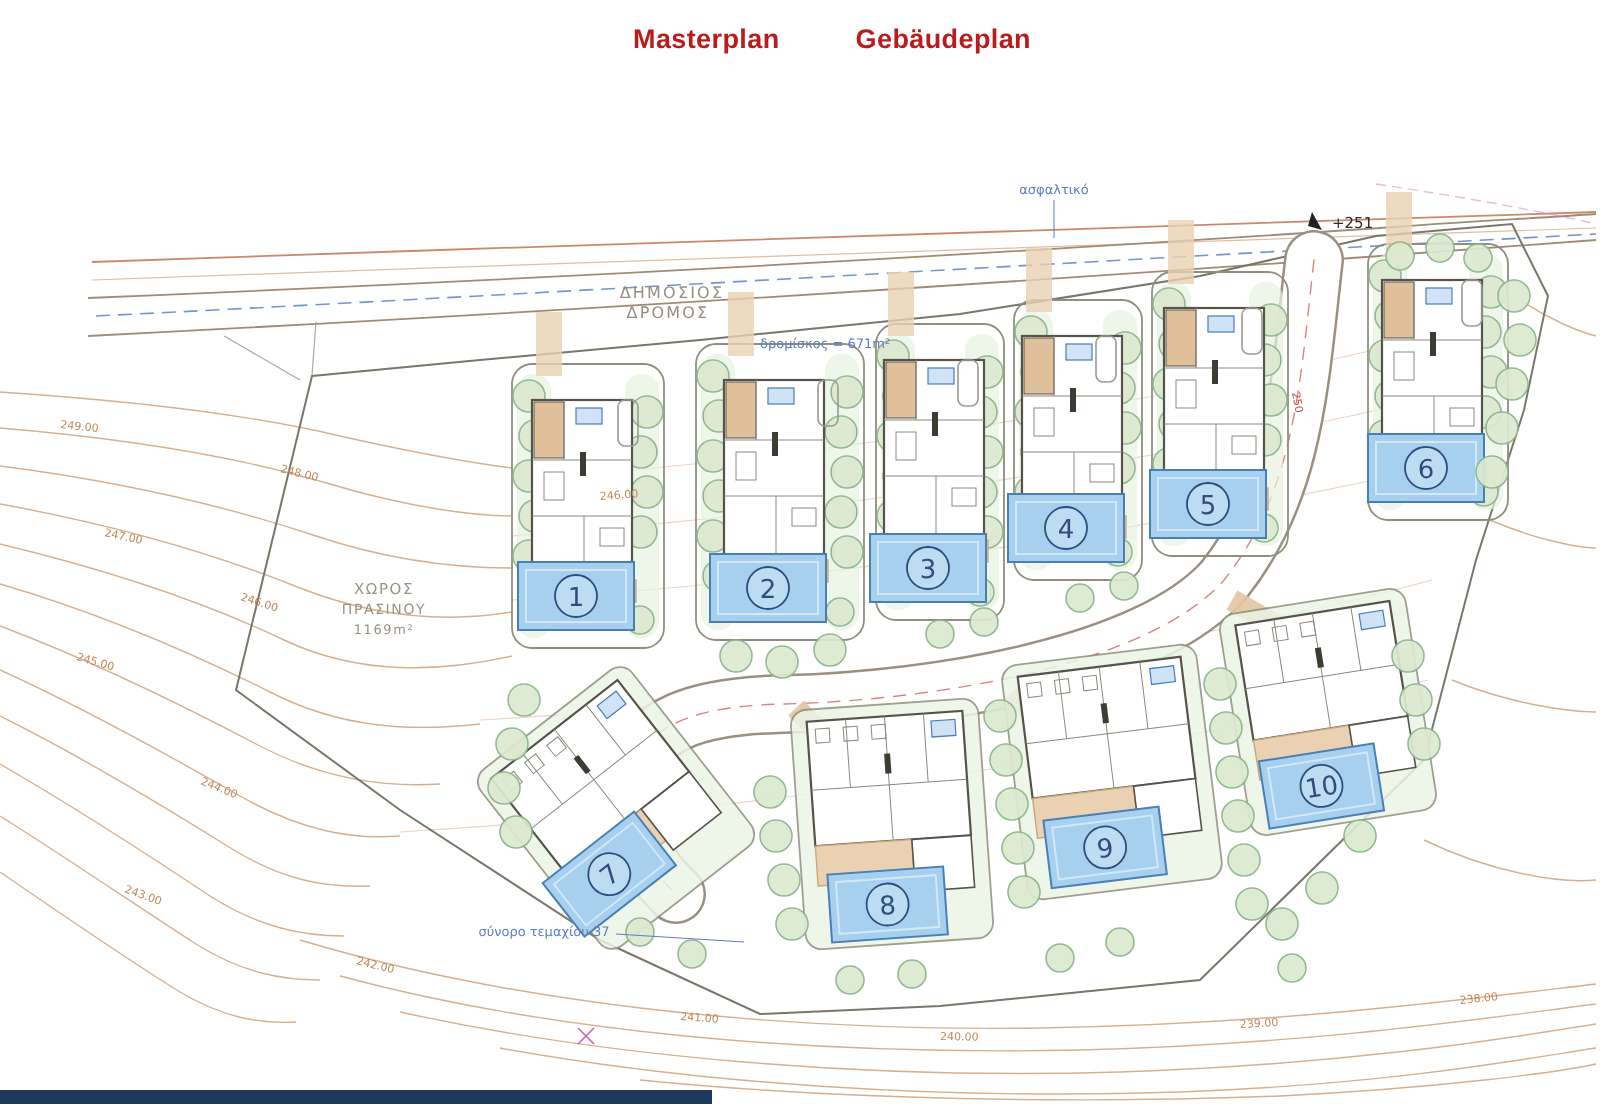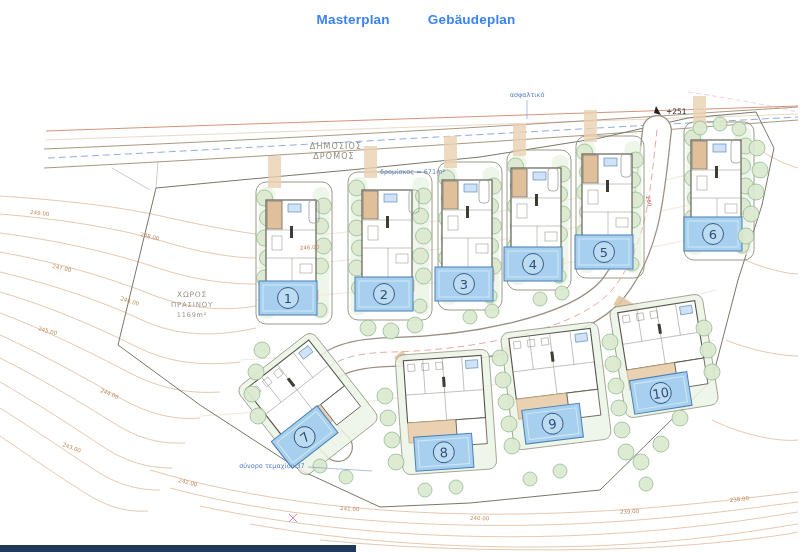--- a/index.html
+++ b/index.html
@@ -6,21 +6,21 @@
   body{
     width:800px;height:552px;overflow:hidden;background:#ffffff;
     font-family:"Liberation Sans",sans-serif;position:relative;
   }
   .tabs{
     position:absolute;top:12px;left:0;width:100%;
     display:flex;justify-content:center;gap:38px;padding-left:16px;
     z-index:5;
   }
   .tab{
-    font-size:13.5px;font-weight:bold;color:#3b82f6;letter-spacing:.2px;
+    font-size:13.5px;font-weight:bold;color:#b91c1c;letter-spacing:.2px;
     cursor:pointer;background:none;border:none;padding:0;
     font-family:"Liberation Sans",sans-serif;
   }
   svg.plan{position:absolute;top:0;left:0;}
   svg text{font-family:"DejaVu Sans",sans-serif;}
   .lbl-gray{fill:#958f80;font-size:8px;letter-spacing:1.1px;}
   .lbl-green{fill:#9a9383;letter-spacing:.8px;}
   .lbl-blue{fill:#5b7fc4;font-size:6.5px;}
   .lbl-dark{fill:#2a2a2a;font-size:7.5px;}
   .lbl-red{fill:#c45048;font-size:5.5px;}

